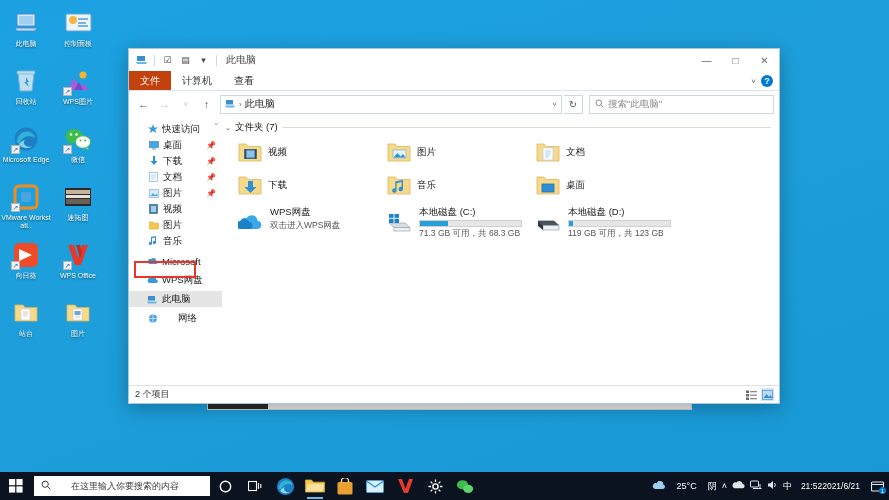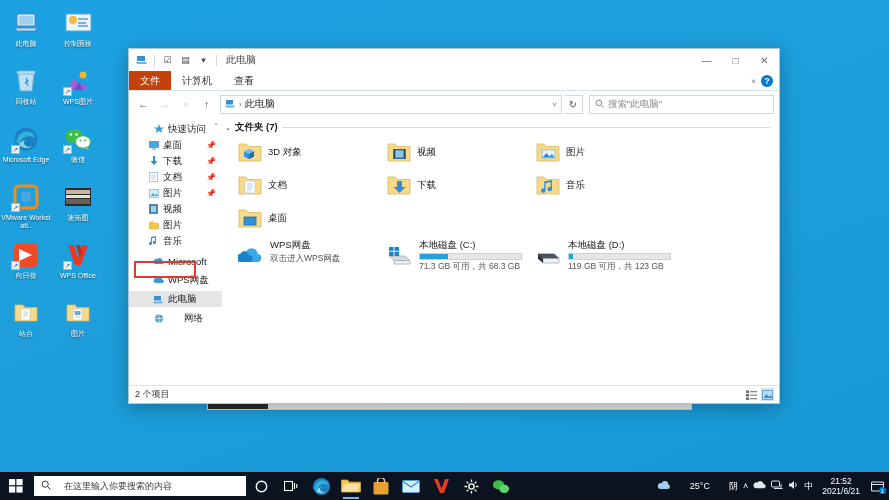--- a/index.html
+++ b/index.html
@@ -124,21 +124,21 @@
   .searchbox .ph { font-size: 9.5px; color: #8a8a8a; }
   
   .ebody { flex: 1; display: flex; overflow: hidden; }
   
   .sidebar {
     width: 93px; background: #fff; padding-top: 4px;
     font-size: 10px; position: relative; flex-shrink: 0;
   }
   .nav-item {
     height: 16px; display: flex; align-items: center; gap: 4px;
-    padding-left: 24px; position: relative;
+    padding-left: 18px; position: relative;
   }
   .nav-item.indent { padding-left: 19px; }
   .nav-item.selected { background: #e5e5e5; }
   .nav-item .ni-ico {
     width: 11px; height: 11px; display: flex; align-items: center;
     justify-content: center; font-size: 9px; flex-shrink: 0;
   }
   .nav-item .ni-lbl { white-space: nowrap; font-size: 9.5px; color: #1a1a1a; }
   .nav-item .pin {
     position: absolute; right: 6px; font-size: 8px; color: #8a8a8a;
@@ -147,21 +147,21 @@
     position: absolute; right: 3px; top: 2px; font-size: 7px; color: #7a7a7a;
   }
   .sel-box {
     position: absolute; left: 5px; top: 144px; width: 62px; height: 17px;
     border: 2px solid #e8362a; pointer-events: none;
   }
   
   .content { flex: 1; background: #fff; padding: 4px 0 0 0; overflow: hidden; position: relative; }
   .grouphdr {
     display: flex; align-items: center; gap: 4px; padding-left: 3px;
-    font-size: 9.5px; color: #1a1a1a; margin-bottom: 2px; font-weight: bold;
+    font-size: 9.5px; color: #1a1a1a; margin-bottom: 2px;
   }
   .grouphdr .gchev { font-size: 7px; color: #5a5a5a; }
   .grouphdr .gline { flex: 1; height: 1px; background: #dcdcdc; margin-right: 8px; }
   .tiles { display: flex; flex-wrap: wrap; align-content: flex-start; }
   .tile {
     width: 149px; height: 33px; display: flex; align-items: center;
     gap: 6px; padding-left: 16px;
   }
   .tile .t-ico { width: 24px; height: 22px; position: relative; flex-shrink: 0; }
   .tile .t-lbl { font-size: 9.5px; color: #1a1a1a; }
@@ -193,40 +193,40 @@
   #taskbar {
     position: absolute; left: 0; bottom: 0; width: 889px; height: 28px;
     background: #0b1220; display: flex; align-items: center;
     color: #fff; font-size: 10px;
   }
   #start {
     width: 32px; height: 28px; display: flex; align-items: center;
     justify-content: center;
   }
   #tb-search {
-    width: 212px; height: 20px; background: #fff; display: flex;
-    align-items: center; gap: 13px; padding: 0 7px; margin-left: 2px;
+    width: 176px; height: 20px; background: #fff; display: flex;
+    align-items: center; gap: 20px; padding: 0 7px; margin-left: 2px;
   }
   #tb-search .mag { font-size: 10px; color: #3a3a3a; }
   #tb-search .ph { font-size: 9px; color: #3a3a3a; white-space: nowrap; }
   .tb-ico {
     width: 30px; height: 28px; display: flex; align-items: center;
     justify-content: center; position: relative;
   }
   .tb-ico .under {
     position: absolute; bottom: 1px; left: 7px; width: 16px; height: 2px;
     background: #6fb8e8;
   }
   #tray {
     margin-left: auto; display: flex; align-items: center; gap: 5px;
     padding-right: 4px; font-size: 9px;
   }
-  #tray .ti { display: flex; align-items: center; gap: 19px; }
+  #tray .ti { display: flex; align-items: center; gap: 11px; }
   #clock {
-    display: flex; flex-direction: column; align-items: center;
+    display: flex; flex-direction: row; align-items: flex-start;
     line-height: 10px; font-size: 8.5px; padding: 0 4px;
   }
   #notif {
     width: 16px; height: 20px; display: flex; align-items: center;
     justify-content: center; position: relative;
   }
   #notif .badge {
     position: absolute; right: -1px; bottom: 2px; background: #0078d7;
     color: #fff; font-size: 6px; border-radius: 50%; width: 7px; height: 7px;
     display: flex; align-items: center; justify-content: center;
@@ -578,31 +578,20 @@
       <div class="content">
 
         <div class="grouphdr">
           <span class="gchev">⌄</span>
           <span>文件夹 (7)</span>
           <span class="gline"></span>
         </div>
 
         <div class="tiles">
 
-          <div class="tile">
-            <span class="t-ico">
-              <svg width="24" height="21" viewBox="0 0 24 21">
-                <path d="M1 2h7l2 2.5h13V19H1z" fill="#f7d98a" stroke="#dcb75e" stroke-width="0.8"></path>
-                <path d="M11 7l5 2.5v5L11 17l-5-2.5v-5z" fill="#2f8fd8"></path>
-                <path d="M11 7l5 2.5-5 2.5-5-2.5z" fill="#6ec3f0"></path>
-                <path d="M11 12l5-2.5v5L11 17z" fill="#1f6fae"></path>
-              </svg>
-            </span>
-            <span class="t-lbl">3D 对象</span>
-          </div>
 
           <div class="tile">
             <span class="t-ico">
               <svg width="24" height="21" viewBox="0 0 24 21">
                 <path d="M1 2h7l2 2.5h13V19H1z" fill="#f7d98a" stroke="#dcb75e" stroke-width="0.8"></path>
                 <rect x="7" y="7" width="11" height="10" fill="#3a6b8f"></rect>
                 <rect x="8.5" y="8.5" width="8" height="7" fill="#8fc4e8"></rect>
                 <path d="M7 7v10M18 7v10" stroke="#244a66" stroke-width="1.5"></path>
               </svg>
             </span>

